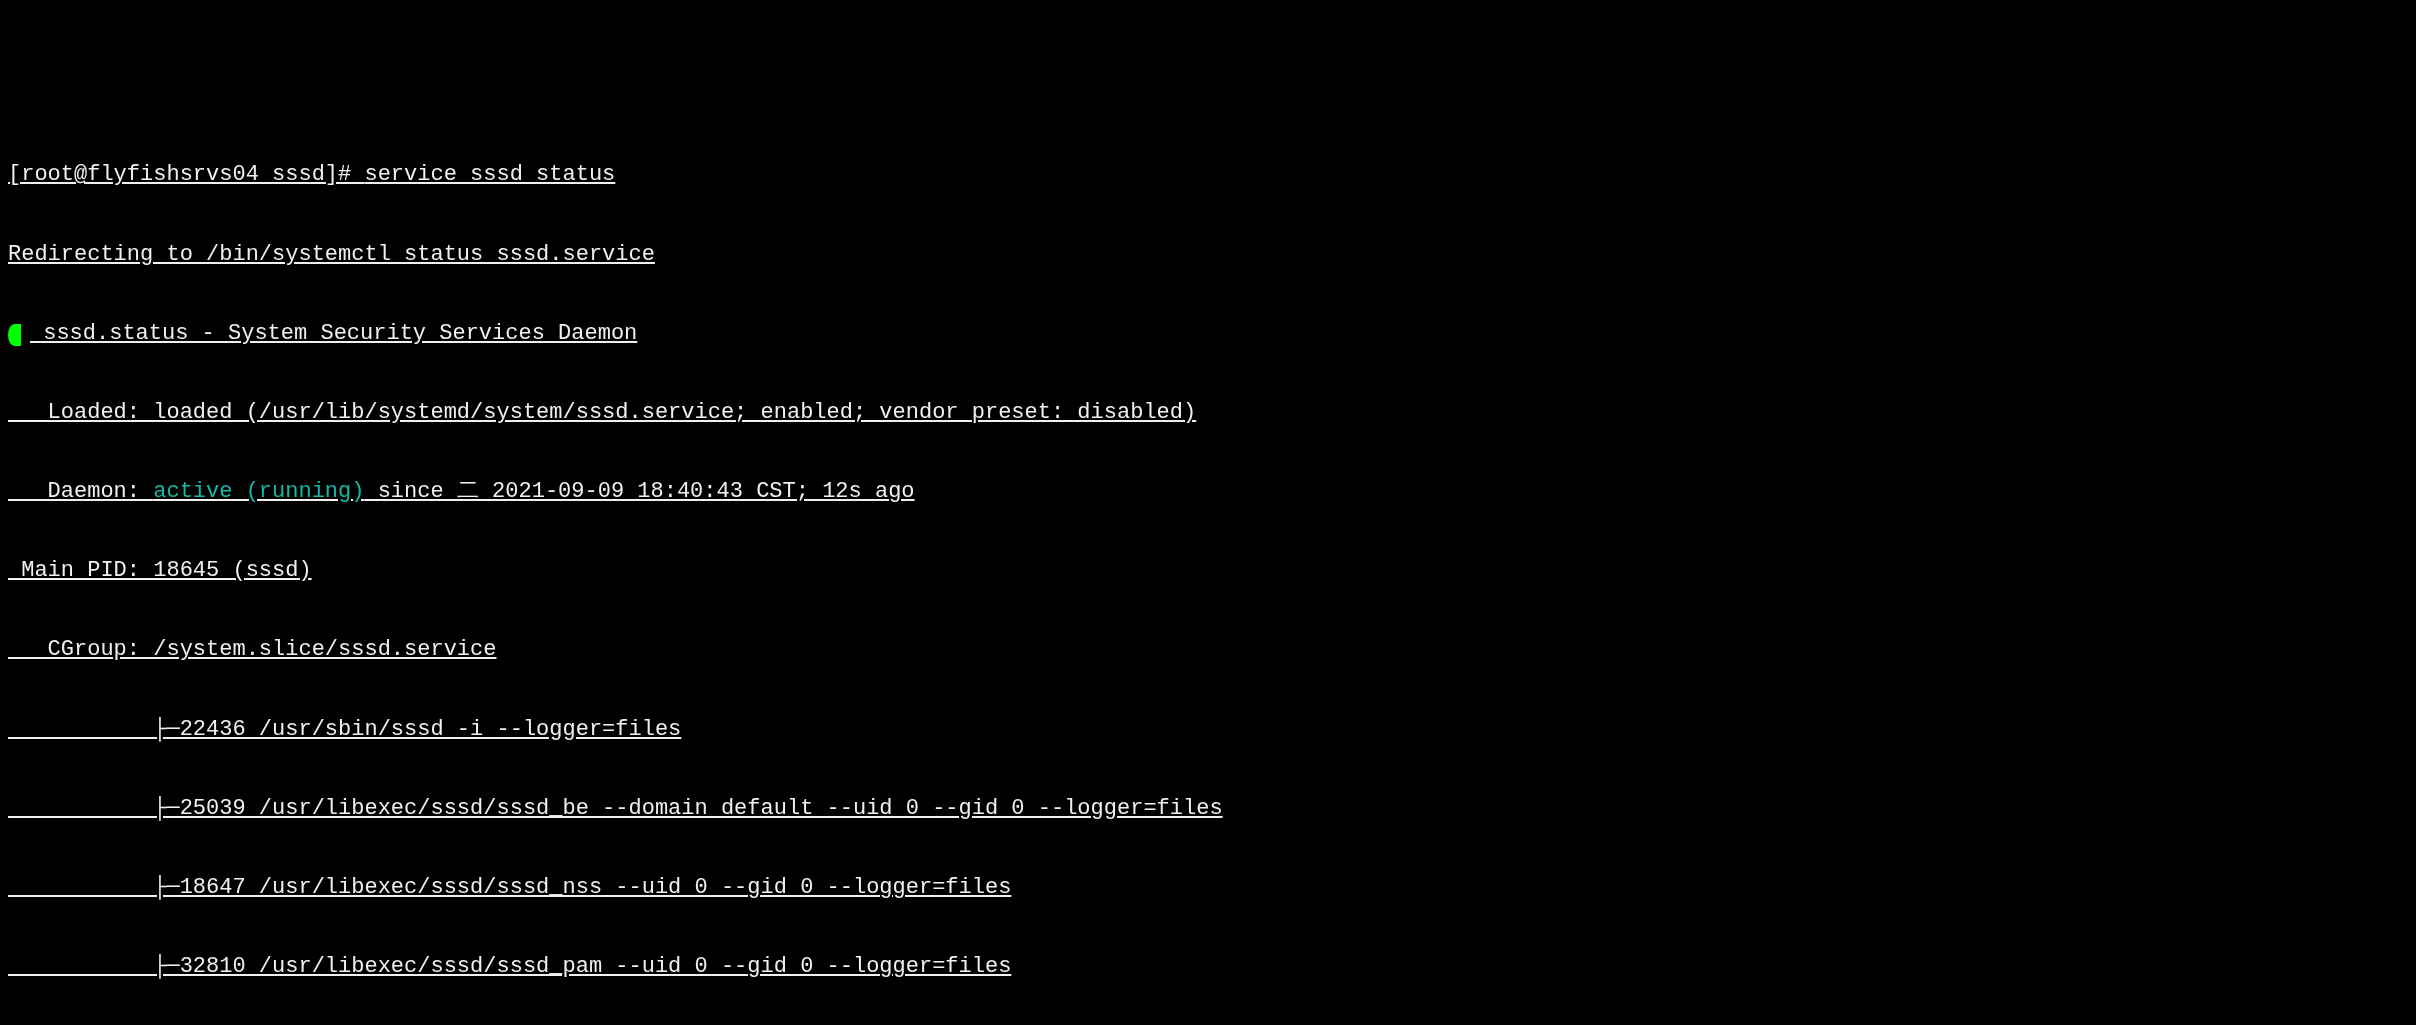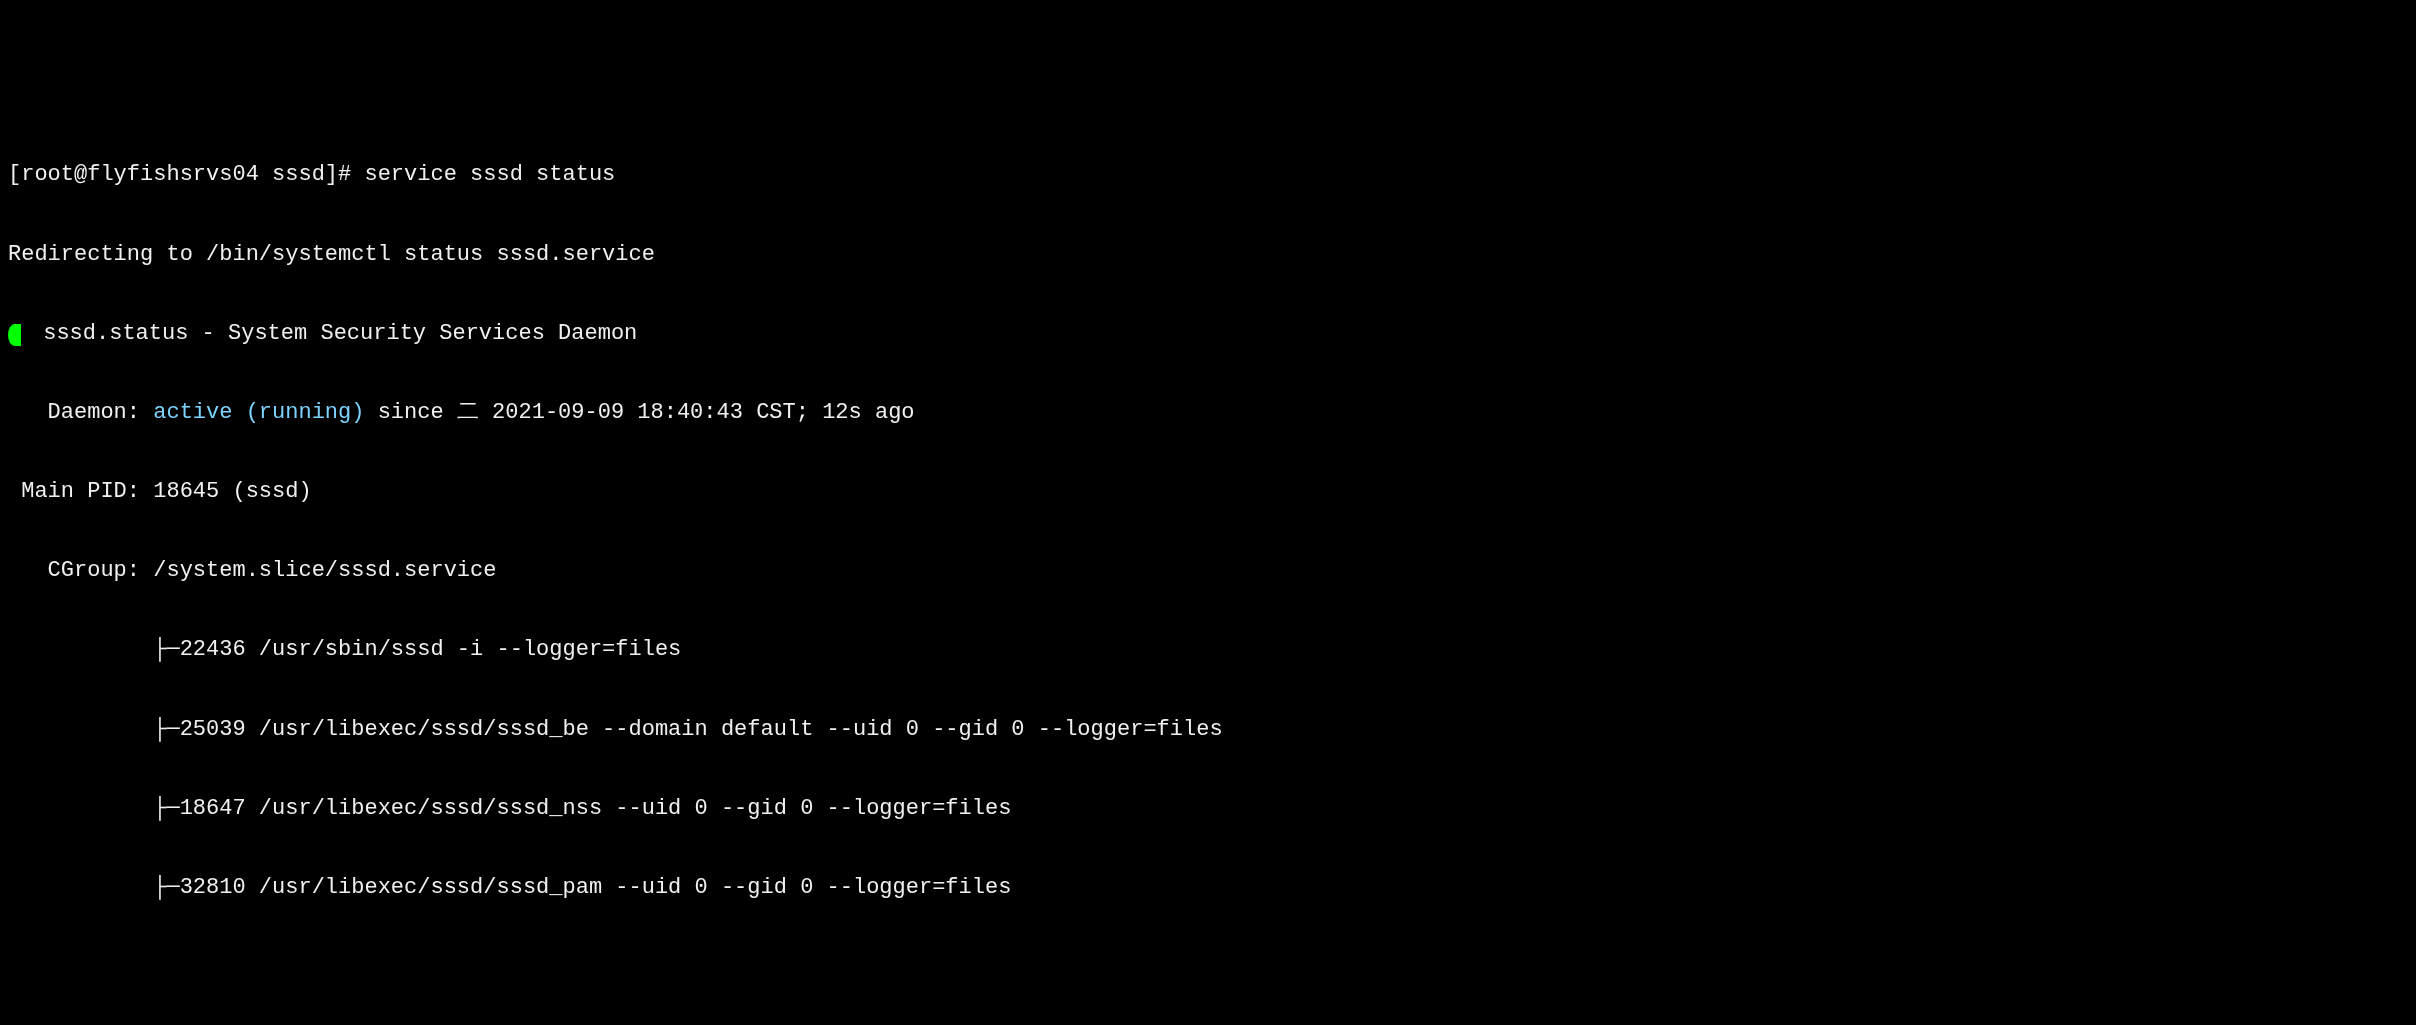--- a/index.html
+++ b/index.html
@@ -12,41 +12,43 @@
       line-height: 1.2;
       white-space: pre;
       overflow-x: auto;
     }
     .terminal {
       padding: 4px 0 0 8px;
     }
     .line {
       display: block;
       min-height: 1.2em;
+      text-decoration: underline;
     }
-    .green { color: #7dd3fc; }
+    .green { color: #14b8a6; }
     .status-dot {
       display: inline-block;
       width: 0.6em;
       height: 1em;
       background: #00ff00;
       border-radius: 50% 0 0 50%;
       vertical-align: text-bottom;
       margin-right: 0.4em;
     }
   </style>
 </head>
 <body>
 
 
 
 <div class="terminal">
   <span class="line"><span>[root@flyfishsrvs04 sssd]# </span><span>service sssd status</span></span>
   <span class="line">Redirecting to /bin/systemctl status sssd.service</span>
   <span class="line"><span class="status-dot"></span><span> sssd.status - System Security Services Daemon</span></span>
+  <span class="line">   Loaded: loaded (/usr/lib/systemd/system/sssd.service; enabled; vendor preset: disabled)</span>
   <span class="line"><span>   Daemon: </span><span class="green">active (running)</span><span> since 二 2021-09-09 18:40:43 CST; 12s ago</span></span>
   <span class="line"> Main PID: 18645 (sssd)</span>
   <span class="line">   CGroup: /system.slice/sssd.service</span>
   <span class="line">           ├─22436 /usr/sbin/sssd -i --logger=files</span>
   <span class="line">           ├─25039 /usr/libexec/sssd/sssd_be --domain default --uid 0 --gid 0 --logger=files</span>
   <span class="line">           ├─18647 /usr/libexec/sssd/sssd_nss --uid 0 --gid 0 --logger=files</span>
   <span class="line">           ├─32810 /usr/libexec/sssd/sssd_pam --uid 0 --gid 0 --logger=files</span>
   
   
   

